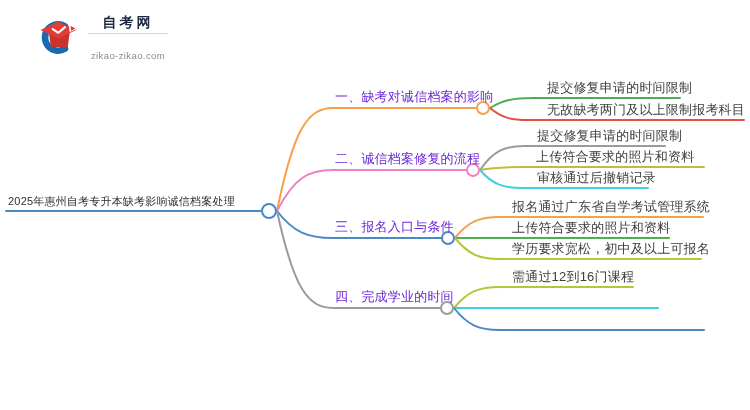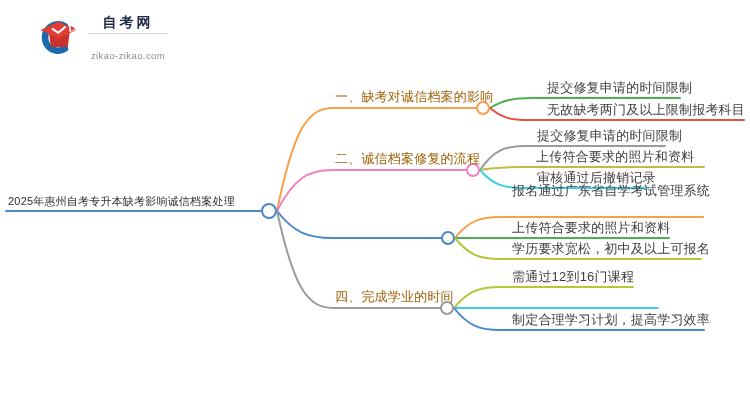--- a/index.html
+++ b/index.html
@@ -9,21 +9,21 @@
     position:relative;
   }
   #stage{position:relative;width:750px;height:410px;background:#fff;}
   #mindmap-svg{position:absolute;left:0;top:0;}
   #labels{position:absolute;left:0;top:0;width:750px;height:410px;pointer-events:none;}
   .node-label{
     position:absolute;white-space:nowrap;color:#3b3b3b;
     font-size:13px;line-height:14px;letter-spacing:0.2px;
   }
   .root-label{font-size:11px;line-height:16px;color:#303030;}
-  .branch-label{color:#a16207;}
+  .branch-label{color:#6d28d9;}
   .leaf-label{color:#3e3e3e;}
   
   .logo{position:absolute;left:33px;top:13px;display:flex;align-items:center;}
   .logo-icon{width:47px;height:43px;display:block;}
   .logo-text{margin-left:8px;width:80px;text-align:center;}
   .logo-title{
     font-size:14px;font-weight:bold;letter-spacing:3px;color:#1e2a44;line-height:18px;
   }
   .logo-divider{height:1px;background:#d8d8d8;margin:2px 0 2px 0;}
   .logo-domain{font-size:9.5px;color:#8a8a8a;letter-spacing:0.4px;line-height:11px;margin-top:16px;}
@@ -90,21 +90,21 @@
 
   <div id="labels">
       <div class="node-label root-label" style="left: 8px; top: 193px;">2025年惠州自考专升本缺考影响诚信档案处理</div>
       <div class="node-label branch-label" style="left: 335px; top: 90px;">一、缺考对诚信档案的影响</div>
       <div class="node-label leaf-label" style="left: 547px; top: 81px;">提交修复申请的时间限制</div>
       <div class="node-label leaf-label" style="left: 547px; top: 103px;">无故缺考两门及以上限制报考科目</div>
       <div class="node-label branch-label" style="left: 335px; top: 152px;">二、诚信档案修复的流程</div>
       <div class="node-label leaf-label" style="left: 537px; top: 129px;">提交修复申请的时间限制</div>
       <div class="node-label leaf-label" style="left: 536px; top: 150px;">上传符合要求的照片和资料</div>
       <div class="node-label leaf-label" style="left: 537px; top: 171px;">审核通过后撤销记录</div>
-      <div class="node-label leaf-label" style="left: 512px; top: 184px;">报名通过广东省自学考试管理系统</div>
+      <div class="node-label branch-label" style="left: 335px; top: 220px;">三、报名入口与条件</div>
+      <div class="node-label leaf-label" style="left: 512px; top: 200px;">报名通过广东省自学考试管理系统</div>
       <div class="node-label leaf-label" style="left: 512px; top: 221px;">上传符合要求的照片和资料</div>
       <div class="node-label leaf-label" style="left: 512px; top: 242px;">学历要求宽松，初中及以上可报名</div>
       <div class="node-label branch-label" style="left: 335px; top: 290px;">四、完成学业的时间</div>
       <div class="node-label leaf-label" style="left: 512px; top: 270px;">需通过12到16门课程</div>
-      <div class="node-label leaf-label" style="left: 512px; top: 313px;">制定合理学习计划，提高学习效率</div>
     </div>
 
 </div>
 
 </body></html>

